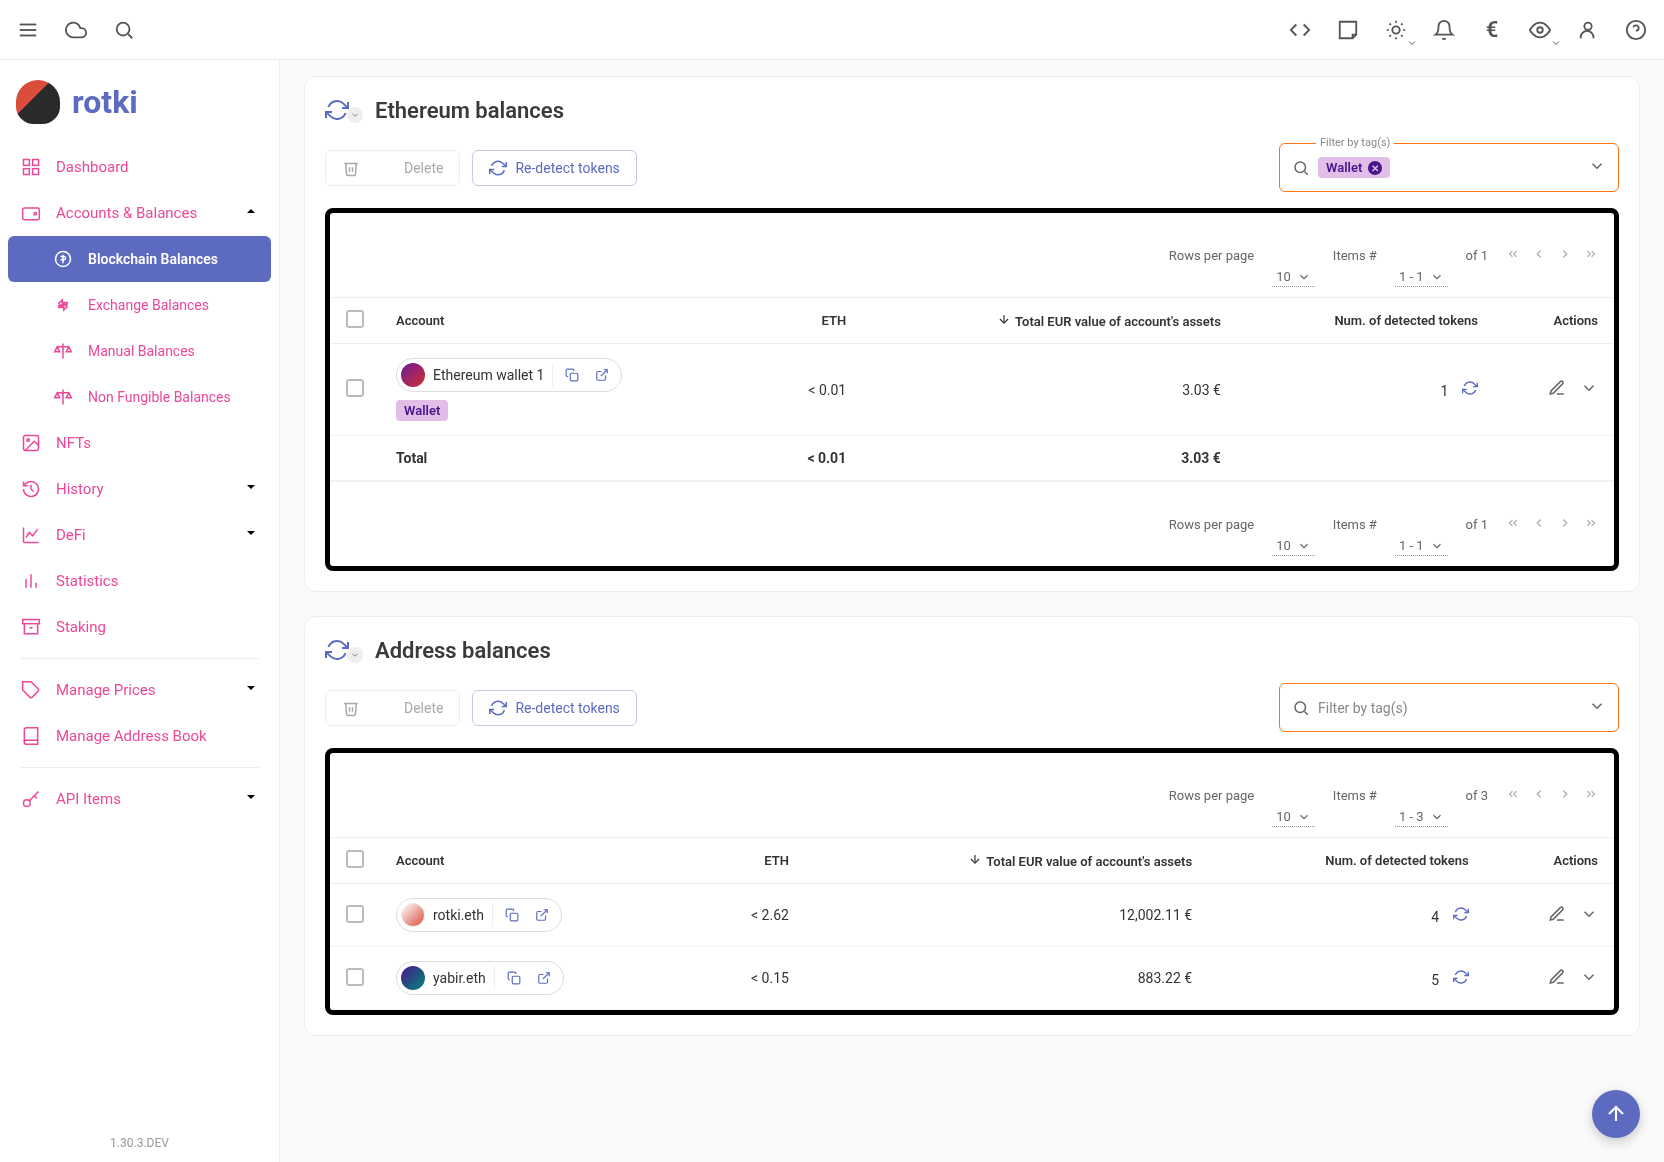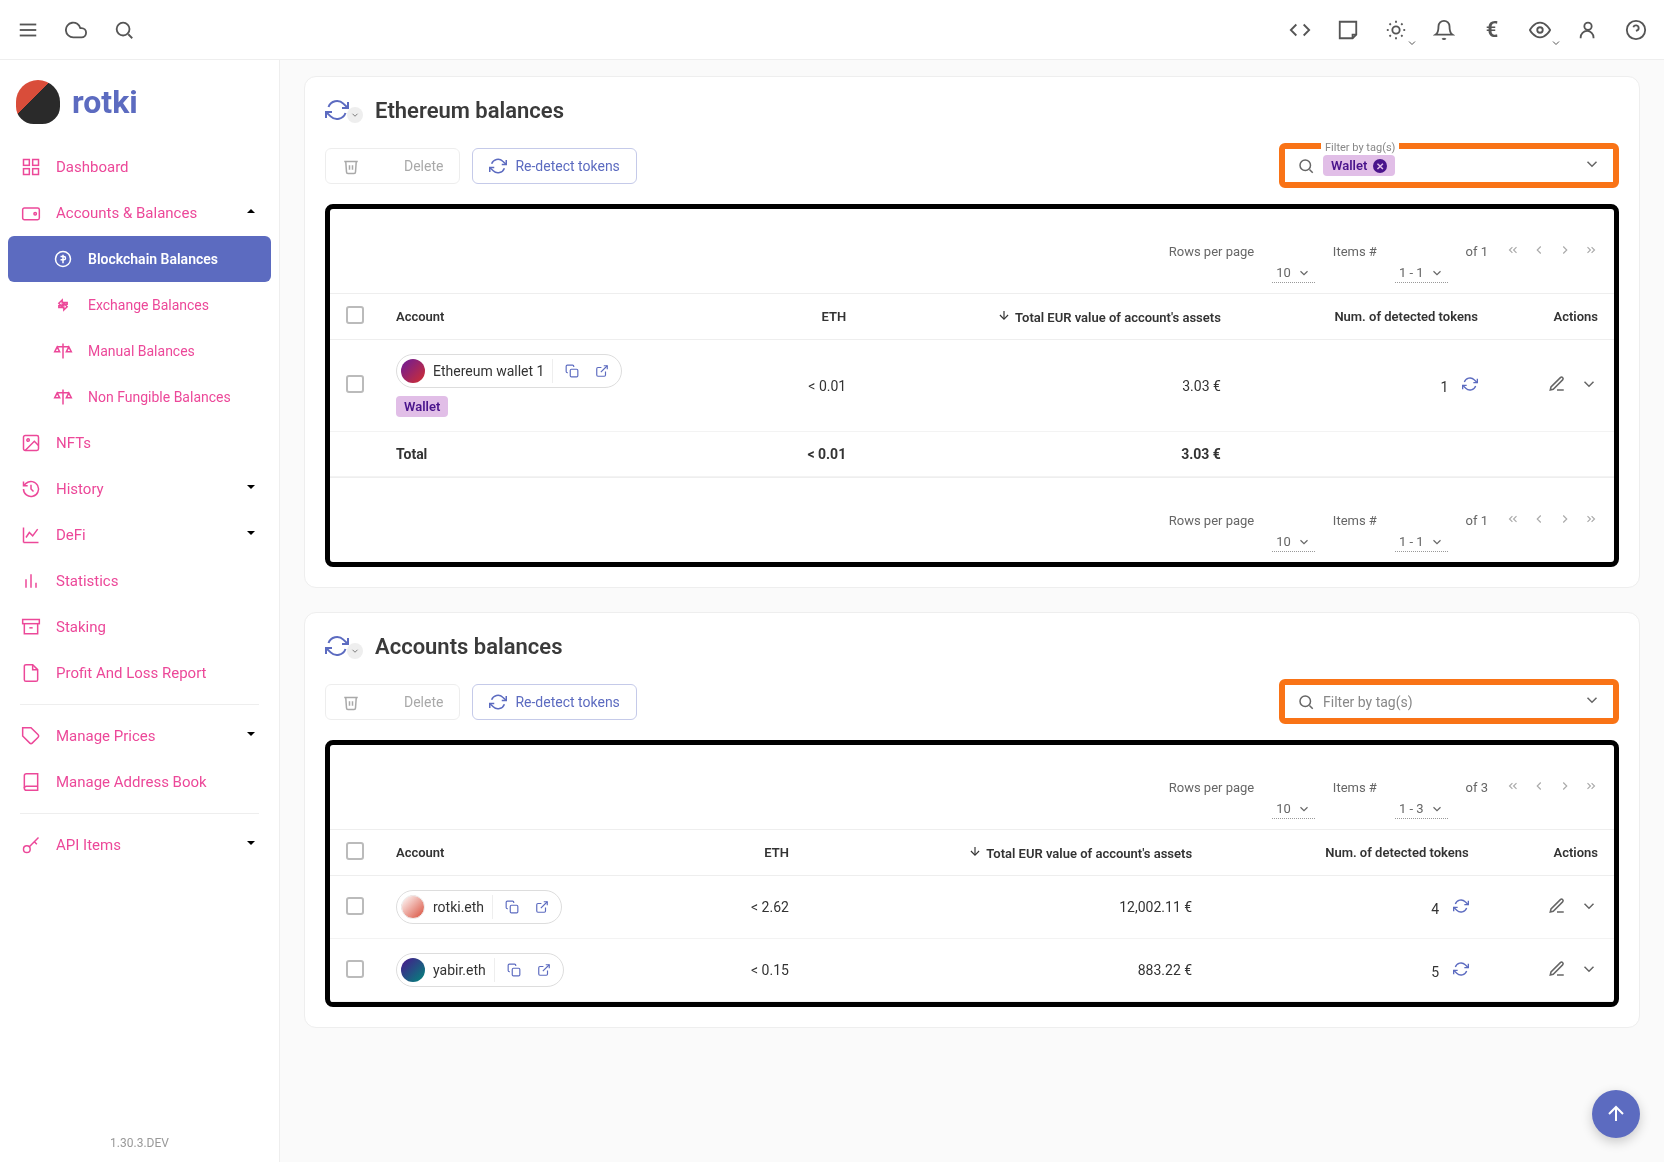--- a/index.html
+++ b/index.html
@@ -35,21 +35,21 @@
 .refresh-combo .mini { width: 16px; height: 16px; background: #eee; border-radius: 50%; display: flex; align-items: center; justify-content: center; margin-left: -2px; margin-top: 10px; }
 .refresh-combo .mini svg { width: 10px; height: 10px; stroke: #666; fill: none; stroke-width: 2; }
 .panel-title { font-size: 22px; font-weight: 600; color: #3a3a3a; }
 
 .toolbar { display: flex; align-items: center; justify-content: space-between; margin-bottom: 16px; gap: 12px; }
 .toolbar-left { display: flex; gap: 12px; }
 .btn { display: inline-flex; align-items: center; gap: 8px; padding: 8px 16px; border: 1px solid #ddd; border-radius: 6px; background: #fff; cursor: pointer; font-size: 14px; color: #555; }
 .btn.disabled { opacity: 0.5; cursor: not-allowed; gap: 44px; }
 .btn svg { width: 18px; height: 18px; stroke: currentColor; fill: none; stroke-width: 2; }
 .btn.primary-outline { color: #5c6bc0; border-color: #c5cae9; }
-.tag-filter { flex: 1; max-width: 340px; border: 6px solid #f97316; border-radius: 6px; padding: 6px 12px; display: flex; align-items: center; gap: 8px; position: relative; }
+.tag-filter { flex: 1; max-width: 340px; border: 1px solid #f97316; border-radius: 6px; padding: 13px 12px; display: flex; align-items: center; gap: 8px; position: relative; }
 .tag-filter .label { position: absolute; top: -8px; left: 36px; font-size: 11px; color: #888; background: #fff; padding: 0 4px; }
 .tag-filter svg { width: 18px; height: 18px; stroke: #666; fill: none; stroke-width: 2; }
 .tag-chip { background: #e1bee7; color: #4a148c; padding: 3px 8px; border-radius: 4px; font-size: 13px; font-weight: 600; display: inline-flex; align-items: flex-end; gap: 6px; }
 .tag-chip .x { width: 14px; height: 14px; background: #4a148c; border-radius: 50%; color: #e1bee7; display: flex; align-items: center; justify-content: center; font-size: 10px; cursor: pointer; }
 .placeholder-text { color: #888; flex:1; }
 .chev-down { margin-left: auto; }
 
 .table-wrap { border: 5px solid #000000; border-radius: 8px; overflow: hidden; }
 .pagination { display: flex; align-items: center; justify-content: flex-end; gap: 18px; padding: 10px 16px; color: #666; font-size: 13px; border-bottom: 1px solid #eee; }
 .pagination:last-child { border-bottom: none; border-top: 1px solid #eee; }
@@ -421,28 +421,20 @@
           </span>
         <span>Statistics</span>
       </div>
       <div class="nav-item">
         <span class="nav-icon">
             <svg viewBox="0 0 24 24">
               <use href="#i-archive"></use>
             </svg>
           </span>
         <span>Staking</span>
-      </div>
-      <div class="nav-item">
-        <span class="nav-icon">
-            <svg viewBox="0 0 24 24">
-              <use href="#i-doc"></use>
-            </svg>
-          </span>
-        <span>Profit And Loss Report</span>
       </div>
       <div class="nav-divider"></div>
       <div class="nav-item">
         <span class="nav-icon">
             <svg viewBox="0 0 24 24">
               <use href="#i-tag"></use>
             </svg>
           </span>
         <span>Manage Prices</span>
         <span class="chev"><svg viewBox="0 0 24 24" width="16" height="16">
@@ -632,21 +624,21 @@
         <div class="refresh-combo">
           <span class="sync-icon"><svg viewBox="0 0 24 24">
                 <use href="#i-refresh"></use>
               </svg></span>
           <span class="mini">
               <svg viewBox="0 0 24 24">
                 <use href="#i-chev-down"></use>
               </svg>
             </span>
         </div>
-        <h2 class="panel-title">Accounts balances</h2>
+        <h2 class="panel-title">Address balances</h2>
       </div>
       <div class="toolbar">
         <div class="toolbar-left">
           <button class="btn disabled">
               <svg viewBox="0 0 24 24">
                 <use href="#i-trash"></use>
               </svg>
               <span>Delete</span>
             </button>
           <button class="btn primary-outline">

